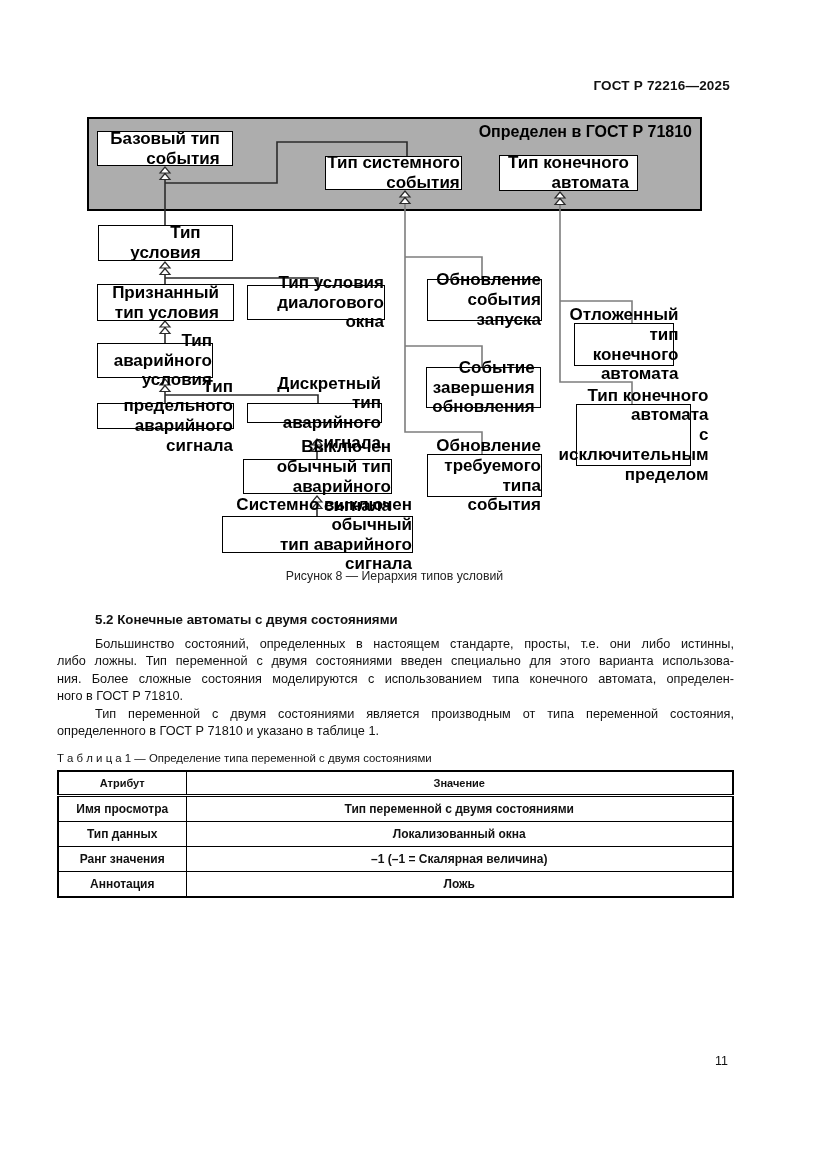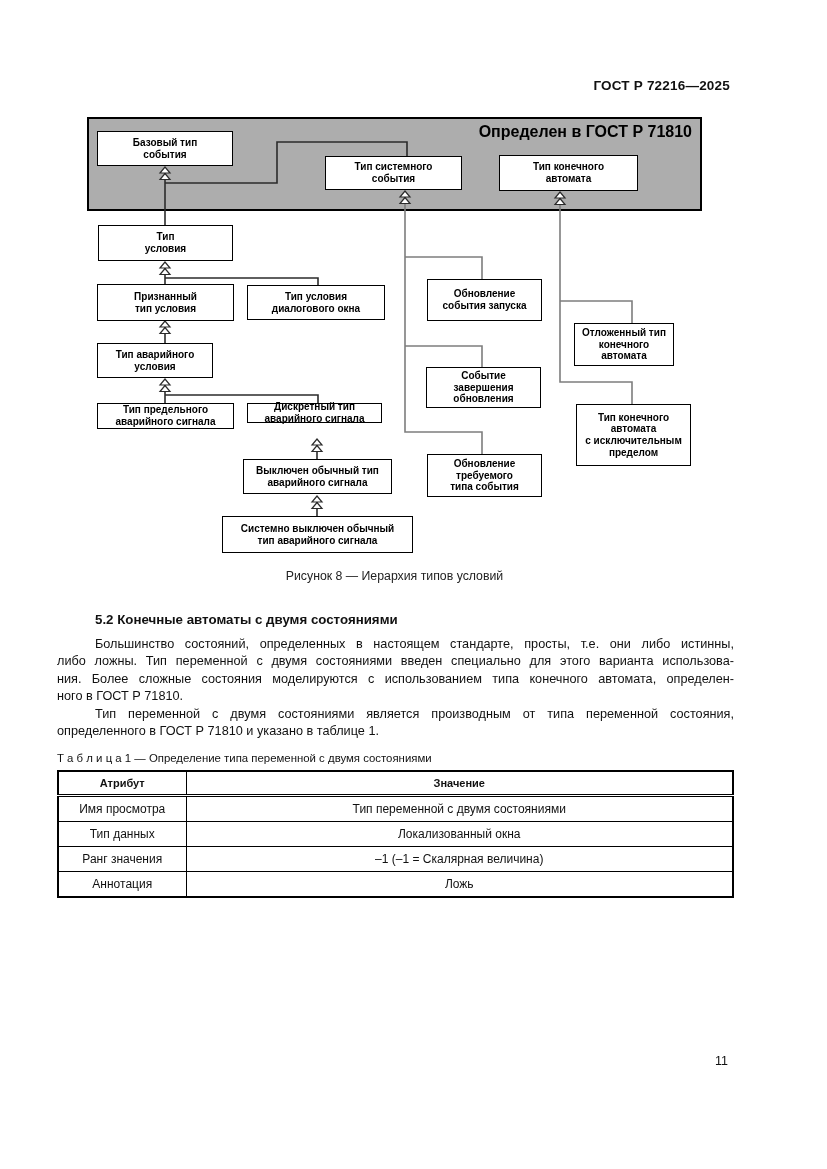--- a/index.html
+++ b/index.html
@@ -22,40 +22,40 @@
     position:absolute; top:4px; right:8px;
     font-size:16px; font-weight:bold; color:#000;
   }
   .connectors { position:absolute; left:0; top:0; pointer-events:none; }
   .dbox {
     position:absolute; background:#fff; border:1.5px solid #000;
     display:flex; align-items:center; justify-content:center;
     box-sizing:border-box;
   }
   .dbox span {
-    display:block; text-align:center; white-space:pre-line;
-    font-size:10px; font-weight:bold; line-height:1.16; color:#000;
+    display:block; text-align:right; white-space:pre-line;
+    font-size:17px; font-weight:bold; line-height:1.16; color:#000;
   }
   .fig-caption {
     position:absolute; left:87px; top:569px; width:615px;
     text-align:center; font-size:12.3px; color:#222;
   }
   
   .textblock { position:absolute; left:57px; top:612px; width:677px; }
   .sec-heading { margin:0 0 9px 38px; font-size:13.3px; font-weight:bold; }
   .pline { font-size:12.7px; line-height:17.4px; text-align:justify; text-align-last:justify; }
   .pfirst { text-indent:38px; }
   .plast  { text-align-last:left; }
   .tbl-caption { margin:12px 0 6px 0; font-size:11.4px; color:#111; }
   table.attrs { border-collapse:collapse; width:677px; border:2px solid #000; table-layout:fixed; }
   table.attrs th, table.attrs td { border:1px solid #000; text-align:center; padding:0 4px; }
   table.attrs th {
     height:22px; font-size:11px; font-weight:bold; border-bottom:3px double #000;
   }
-  table.attrs td { height:24px; font-size:12px; }
+  table.attrs td { height:24px; font-size:12px;font-weight:bold; }
   .col-attr { width:128px; }
   .page-number { position:absolute; top:1054px; right:99px; font-size:12.5px; }
 </style>
 </head>
 <body>
 
 <div class="page">
 
   <div class="gost-header">ГОСТ Р 72216—2025</div>
 

